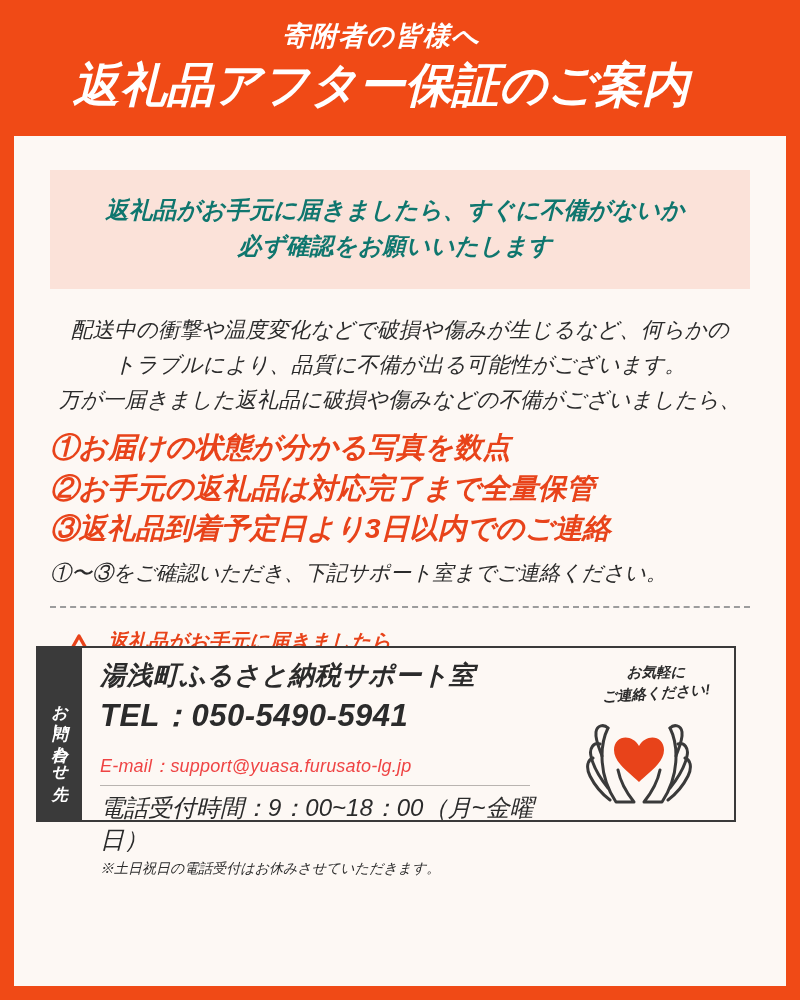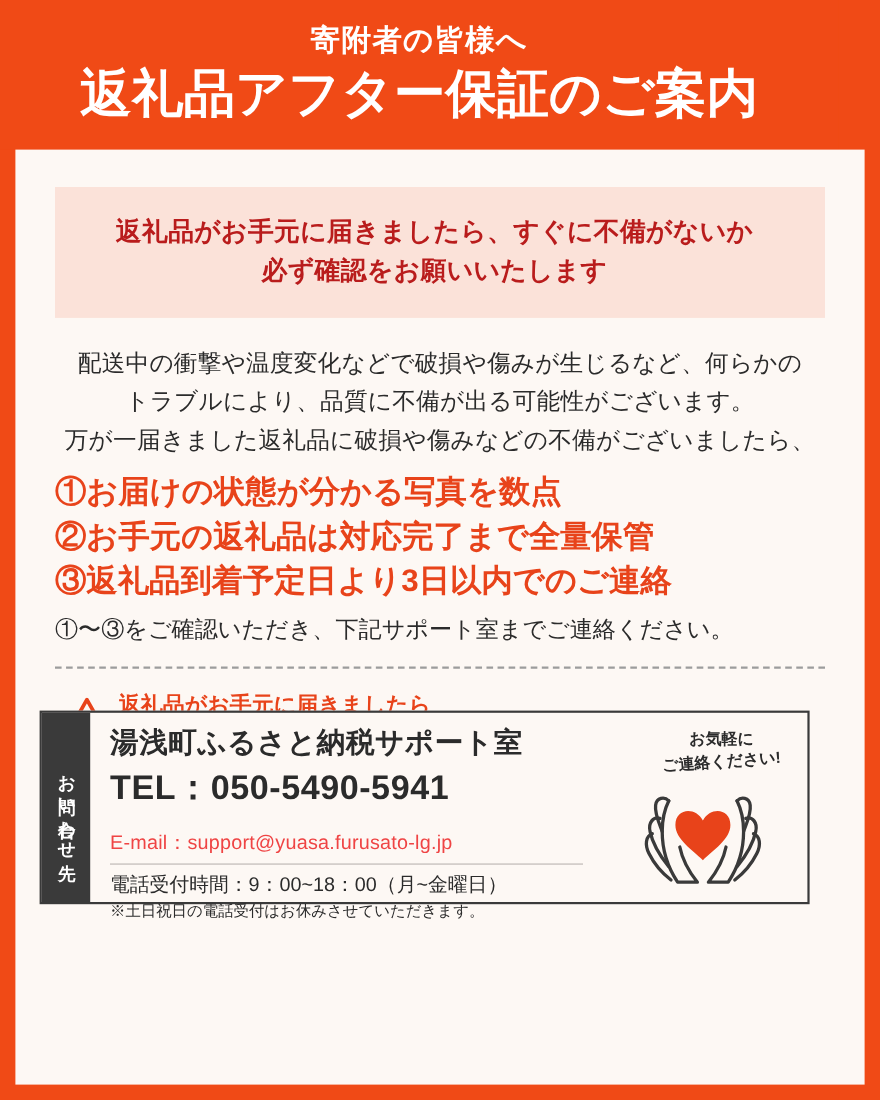--- a/index.html
+++ b/index.html
@@ -12,20 +12,21 @@
     background: #f04a16;
     font-family: "Liberation Sans", sans-serif;
     overflow: hidden;
   }
   .page {
     position: relative;
     width: 762px;
     height: 1000px;
     background: #f04a16;
     box-sizing: border-box;
+    font-style: italic;
   }
   
   .header {
     height: 136px;
     background: #f04a16;
     color: #ffffff;
     text-align: center;
     padding-top: 22px;
     box-sizing: border-box;
   }
@@ -49,21 +50,21 @@
     left: 14px;
     width: 772px;
     height: 850px;
     background: #fdf8f4;
     box-sizing: border-box;
     padding: 34px 36px 0 36px;
   }
   
   .notice {
     background: #fbe2d9;
-    color: #b91c1c;
+    color: #0f766e;
     font-weight: bold;
     font-size: 23.5px;
     line-height: 1.55;
     text-align: center;
     padding: 22px 10px 24px 0;
     letter-spacing: 0.3px;
   }
   
   .para {
     margin-top: 24px;
@@ -187,21 +188,21 @@
     color: #ef4444;
     margin-top: 17px;
     letter-spacing: 0.2px;
   }
   .hr-thin {
     border: none;
     border-top: 1px solid #b9b4b0;
     margin: 7px 16px 0 0;
   }
   .hours {
-    font-size: 18px;
+    font-size: 24px;
     color: #2b2b2b;
     margin-top: 6px;
   }
   .note {
     font-size: 14px;
     color: #2b2b2b;
     margin-top: 4px;
   }
   .contact-art {
     width: 188px;

